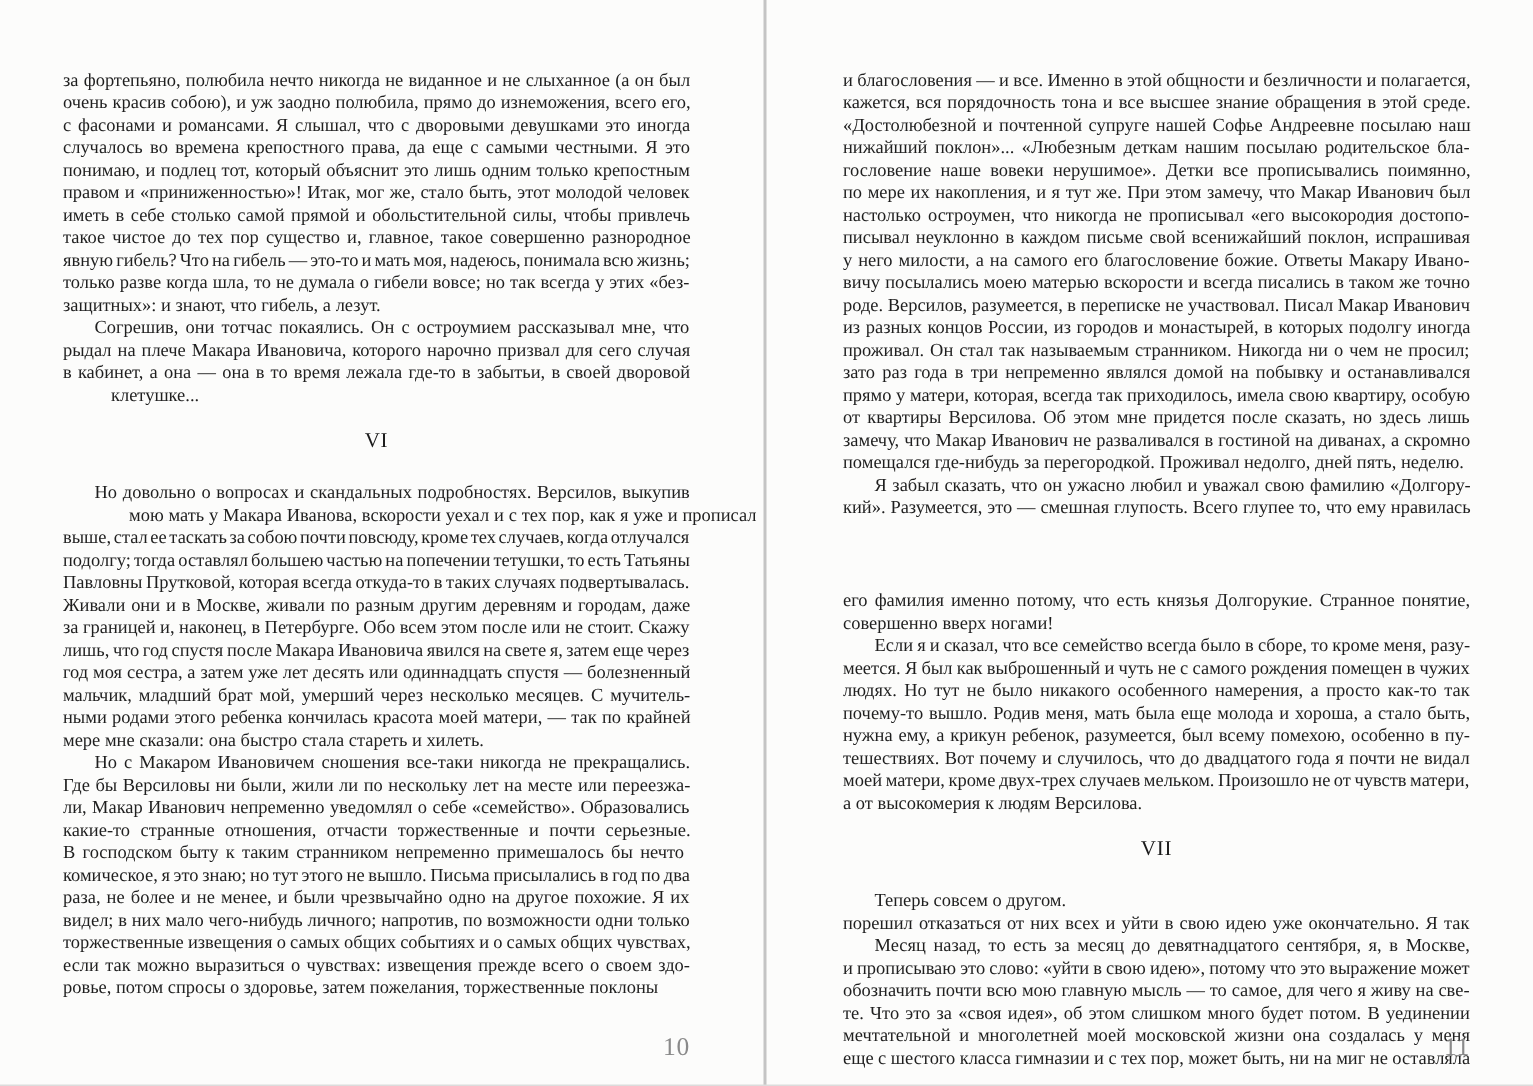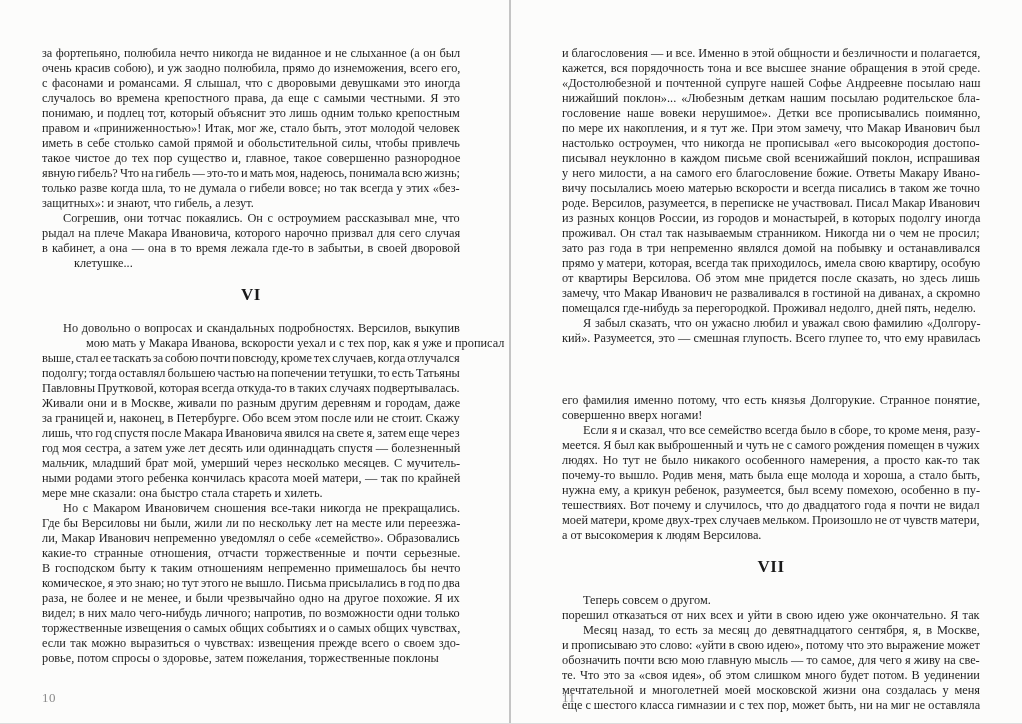--- a/index.html
+++ b/index.html
@@ -51,33 +51,33 @@
     white-space: nowrap;
     overflow: visible;
   }
   .line .t { display: inline-block; white-space: nowrap; }
   .line.indent .t { margin-left: 21px; }
   .heading {
     height: 15px;
     line-height: 15px;
     margin: 16px 0 19px 0;
     text-align: center;
-    font-weight: bold;
-    font-size: 17px;
+    font-weight: normal;
+    font-size: 14px;
     letter-spacing: 0.5px;
   }
   .pagenum {
     position: absolute;
     bottom: 19px;
     left: 0;
     width: 418px;
     height: 15px;
     line-height: 15px;
-    text-align: left;
-    font-size: 13px;
+    text-align: right;
+    font-size: 17px;
     letter-spacing: 0.5px;
   }
 </style>
 </head>
 <body style="background: rgb(252, 252, 251);">
 
 <div class="spread">
 
   <div class="page left">
     <div class="textblock">
@@ -106,21 +106,21 @@
         <div class="line" style="color: rgb(31, 31, 31); word-spacing: -0.08px;"><span class="t">за границей и, наконец, в Петербурге. Обо всем этом после или не стоит. Скажу</span></div>
         <div class="line" style="color: rgb(31, 31, 31); word-spacing: -0.69px;"><span class="t">лишь, что год спустя после Макара Ивановича явился на свете я, затем еще через</span></div>
         <div class="line" style="color: rgb(31, 31, 31); word-spacing: 0.17px;"><span class="t">год моя сестра, а затем уже лет десять или одиннадцать спустя — болезненный</span></div>
         <div class="line" style="color: rgb(31, 31, 31); word-spacing: 1.56px;"><span class="t">мальчик, младший брат мой, умерший через несколько месяцев. С мучитель-</span></div>
         <div class="line" style="color: rgb(31, 31, 31); word-spacing: 0.45px;"><span class="t">ными родами этого ребенка кончилась красота моей матери, — так по крайней</span></div>
         <div class="line last" style="color: rgb(31, 31, 31); word-spacing: 0px;"><span class="t">мере мне сказали: она быстро стала стареть и хилеть.</span></div>
         <div class="line indent" style="color: rgb(31, 31, 31); word-spacing: 1.63px;"><span class="t">Но с Макаром Ивановичем сношения все-таки никогда не прекращались.</span></div>
         <div class="line" style="color: rgb(31, 31, 31); word-spacing: 0.62px;"><span class="t">Где бы Версиловы ни были, жили ли по нескольку лет на месте или переезжа-</span></div>
         <div class="line" style="color: rgb(31, 31, 31); word-spacing: 0.5px;"><span class="t">ли, Макар Иванович непременно уведомлял о себе «семейство». Образовались</span></div>
         <div class="line" style="color: rgb(31, 31, 31); word-spacing: 3.86px;"><span class="t">какие-то странные отношения, отчасти торжественные и почти серьезные.</span></div>
-        <div class="line" style="color: rgb(31, 31, 31); word-spacing: 1.78px;"><span class="t">В господском быту к таким отношениям непременно примешалось бы нечто</span></div>
+        <div class="line" style="color: rgb(31, 31, 31); word-spacing: 1.78px;"><span class="t">В господском быту к таким странником непременно примешалось бы нечто</span></div>
         <div class="line" style="color: rgb(31, 31, 31); word-spacing: -0.64px;"><span class="t">комическое, я это знаю; но тут этого не вышло. Письма присылались в год по два</span></div>
         <div class="line" style="color: rgb(31, 31, 31); word-spacing: 1px;"><span class="t">раза, не более и не менее, и были чрезвычайно одно на другое похожие. Я их</span></div>
         <div class="line" style="color: rgb(31, 31, 31); word-spacing: 0.1px;"><span class="t">видел; в них мало чего-нибудь личного; напротив, по возможности одни только</span></div>
         <div class="line" style="color: rgb(31, 31, 31); word-spacing: -0.3px;"><span class="t">торжественные извещения о самых общих событиях и о самых общих чувствах,</span></div>
         <div class="line" style="color: rgb(31, 31, 31); word-spacing: 1.18px;"><span class="t">если так можно выразиться о чувствах: извещения прежде всего о своем здо-</span></div>
         <div class="line last" style="color: rgb(31, 31, 31); word-spacing: 0px;"><span class="t">ровье, потом спросы о здоровье, затем пожелания, торжественные поклоны</span></div>
       </div>
     <div class="pagenum" style="color: rgb(138, 138, 138);">10</div>
   </div>
 

